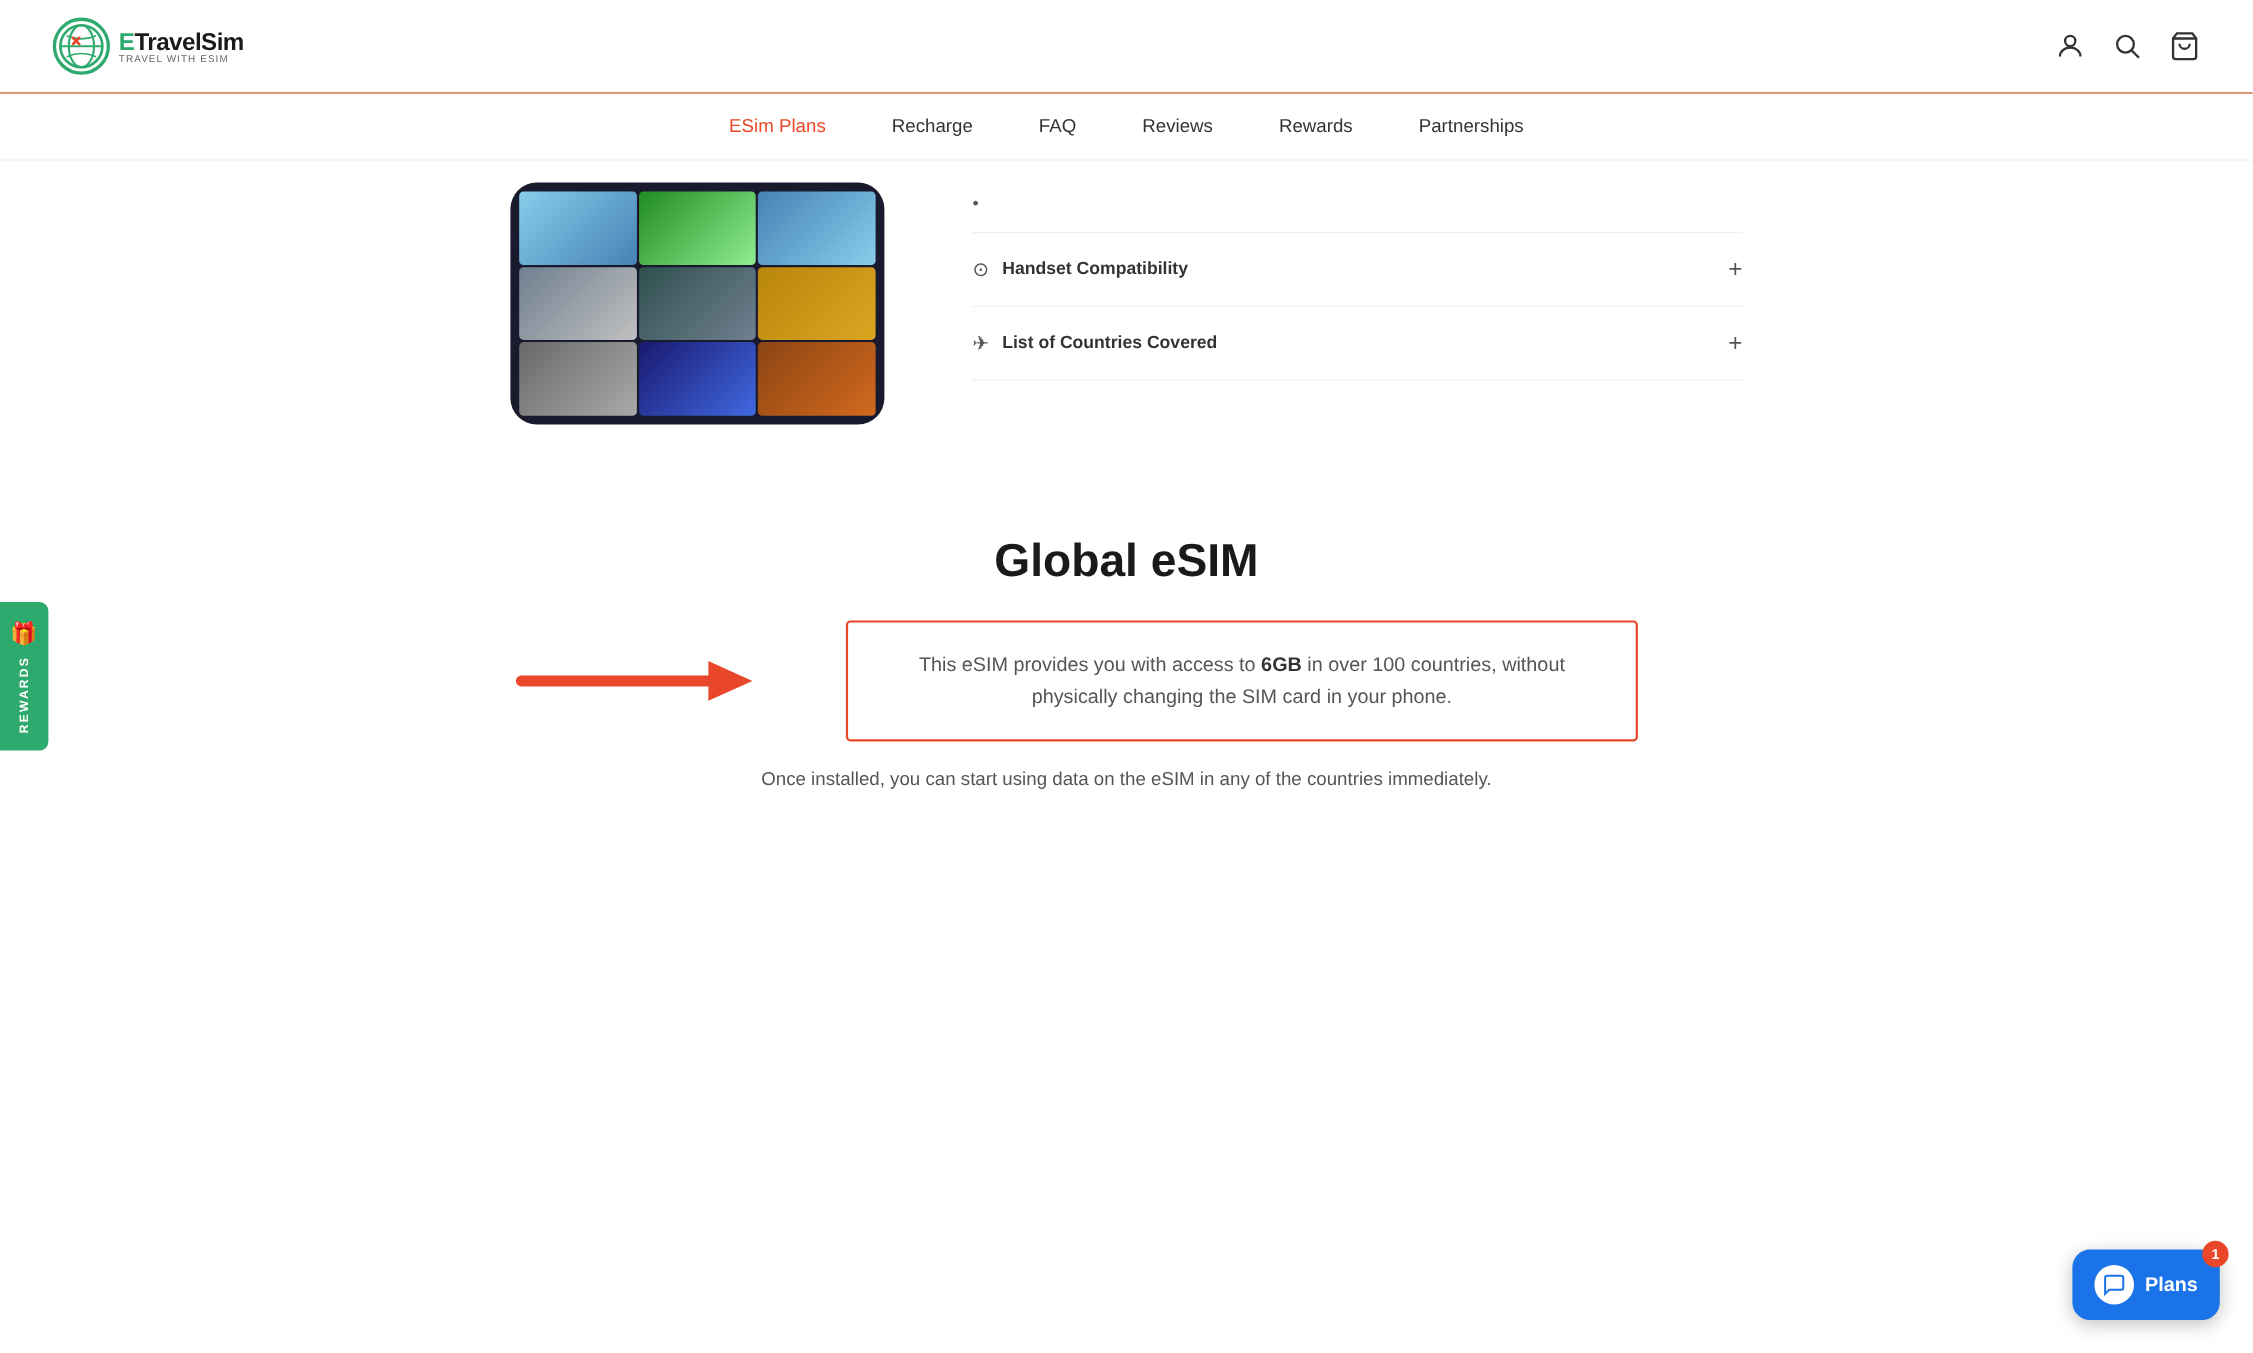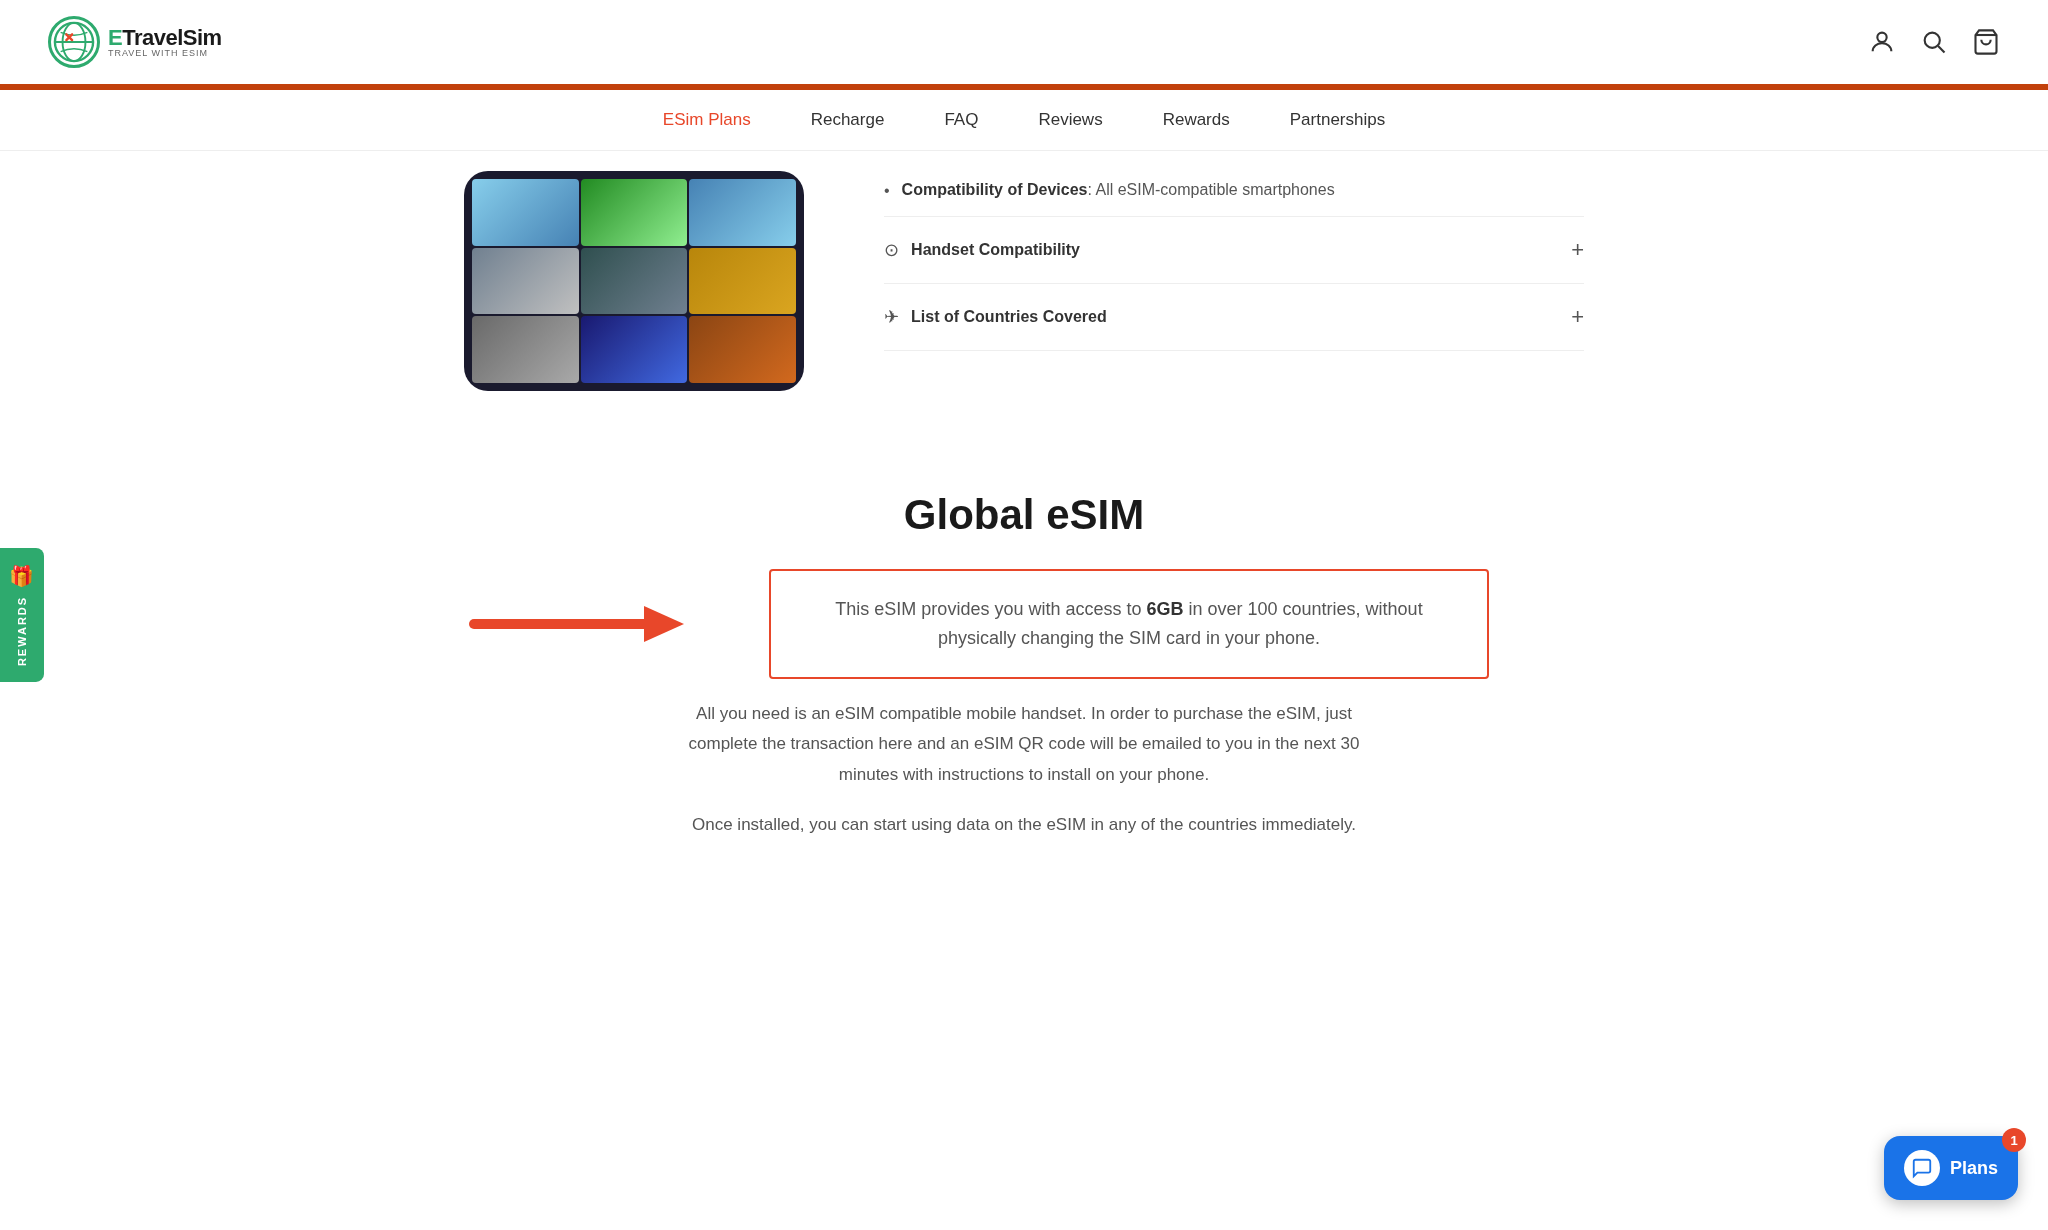--- a/index.html
+++ b/index.html
@@ -4,21 +4,21 @@
   <style>
     * { margin: 0; padding: 0; box-sizing: border-box; }
     body { font-family: -apple-system, BlinkMacSystemFont, 'Segoe UI', Arial, sans-serif; background: #fff; color: #333; }
 
     
     .header {
       display: flex;
       align-items: center;
       justify-content: space-between;
       padding: 16px 48px;
-      border-bottom: 6px solid #c2410c;
+      border-bottom: 1px solid #c2410c;
       position: relative;
     }
     .logo-area {
       display: flex;
       align-items: center;
       gap: 8px;
     }
     .logo-circle {
       width: 52px;
       height: 52px;
@@ -391,23 +391,20 @@
       <div class="img-cell"></div>
       <div class="img-cell"></div>
       <div class="img-cell"></div>
       <div class="img-cell"></div>
       <div class="img-cell"></div>
     </div>
 
     <div class="specs-area">
       <div class="spec-item">
         <span class="spec-bullet">•</span>
-        <span class="spec-text">
-          <strong>Compatibility of Devices</strong>: <span>All eSIM-compatible smartphones</span>
-        </span>
       </div>
 
       <div class="spec-accordion-row">
         <div class="spec-accordion">
           <div class="spec-accordion-left">
             <span class="spec-accordion-icon">⊙</span>
             <span class="spec-accordion-label">Handset Compatibility</span>
           </div>
           <span class="spec-plus">+</span>
         </div>
@@ -436,21 +433,20 @@
       </svg>
 
       <div class="highlight-box">
         <p class="highlight-text">
           <span>This eSIM provides you with access to </span><strong>6GB</strong><span> in over 100 countries</span><span>, without physically changing the SIM card in your phone.</span>
         </p>
       </div>
     </div>
 
 
-    <p class="body-text">All you need is an eSIM compatible mobile handset. In order to purchase the eSIM, just complete the transaction here and an eSIM QR code will be emailed to you in the next 30 minutes with instructions to install on your phone.</p>
 
     <p class="body-text">Once installed, you can start using data on the eSIM in any of the countries immediately.</p>
   </div>
 
 </div>
 
 <div class="rewards-sidebar">
   <span class="rewards-icon">🎁</span>
   <span class="rewards-label">REWARDS</span>
 </div>

